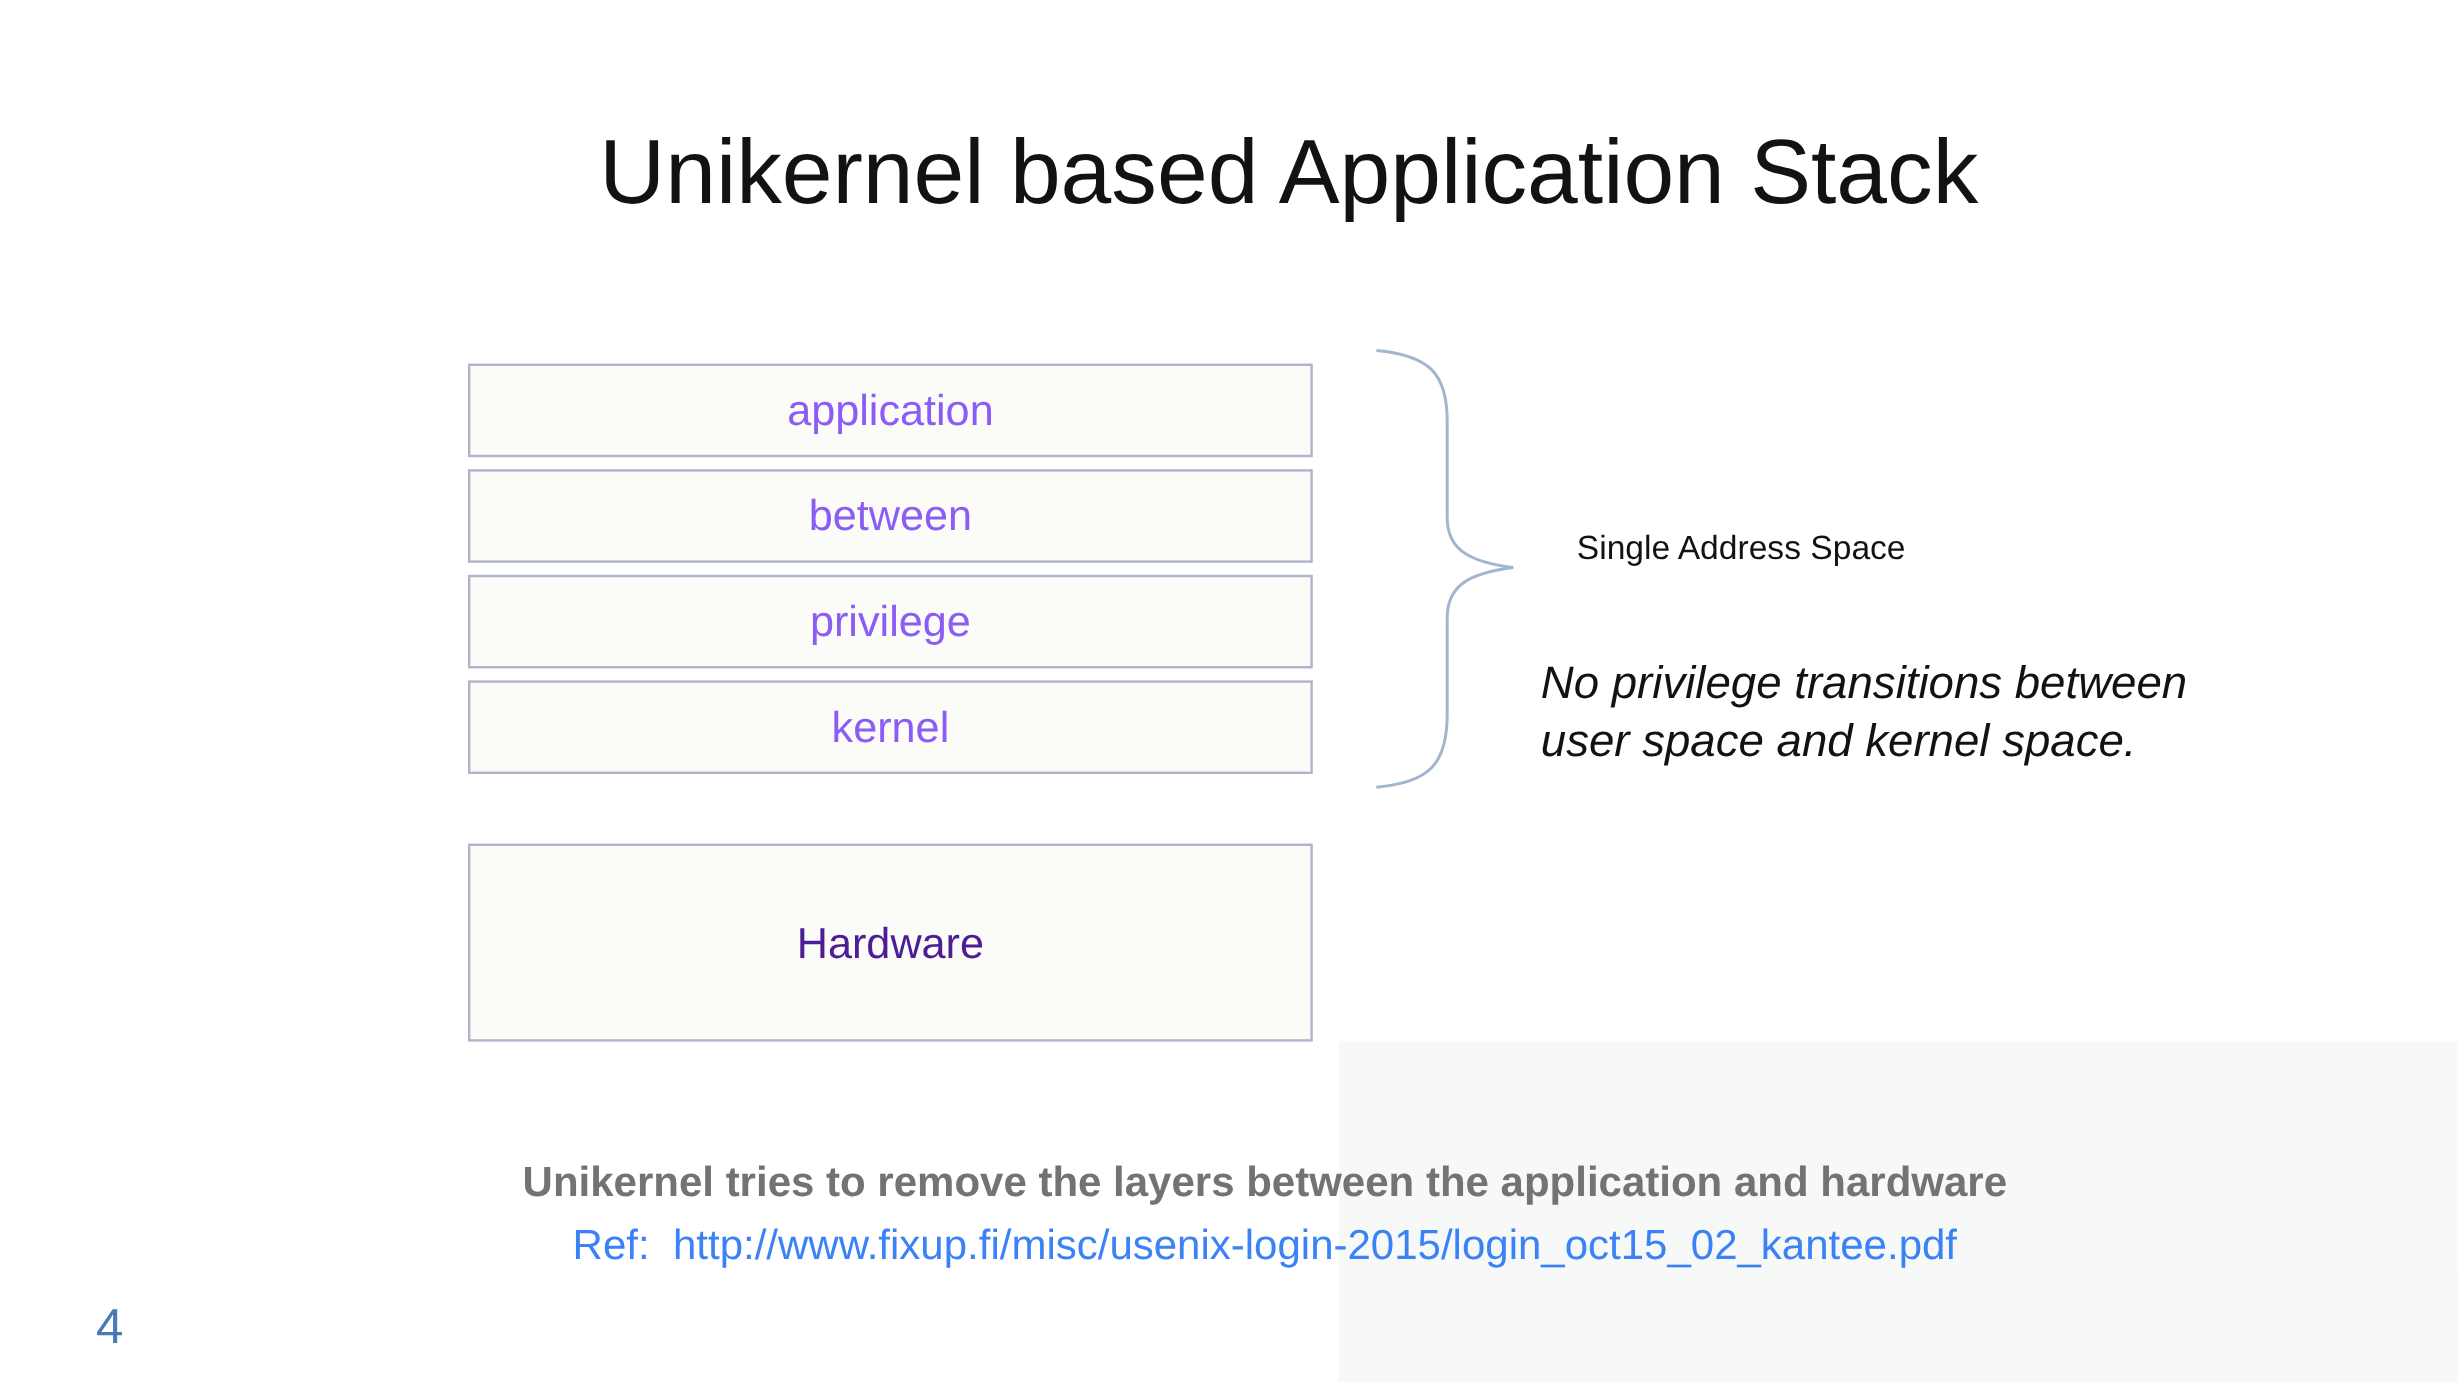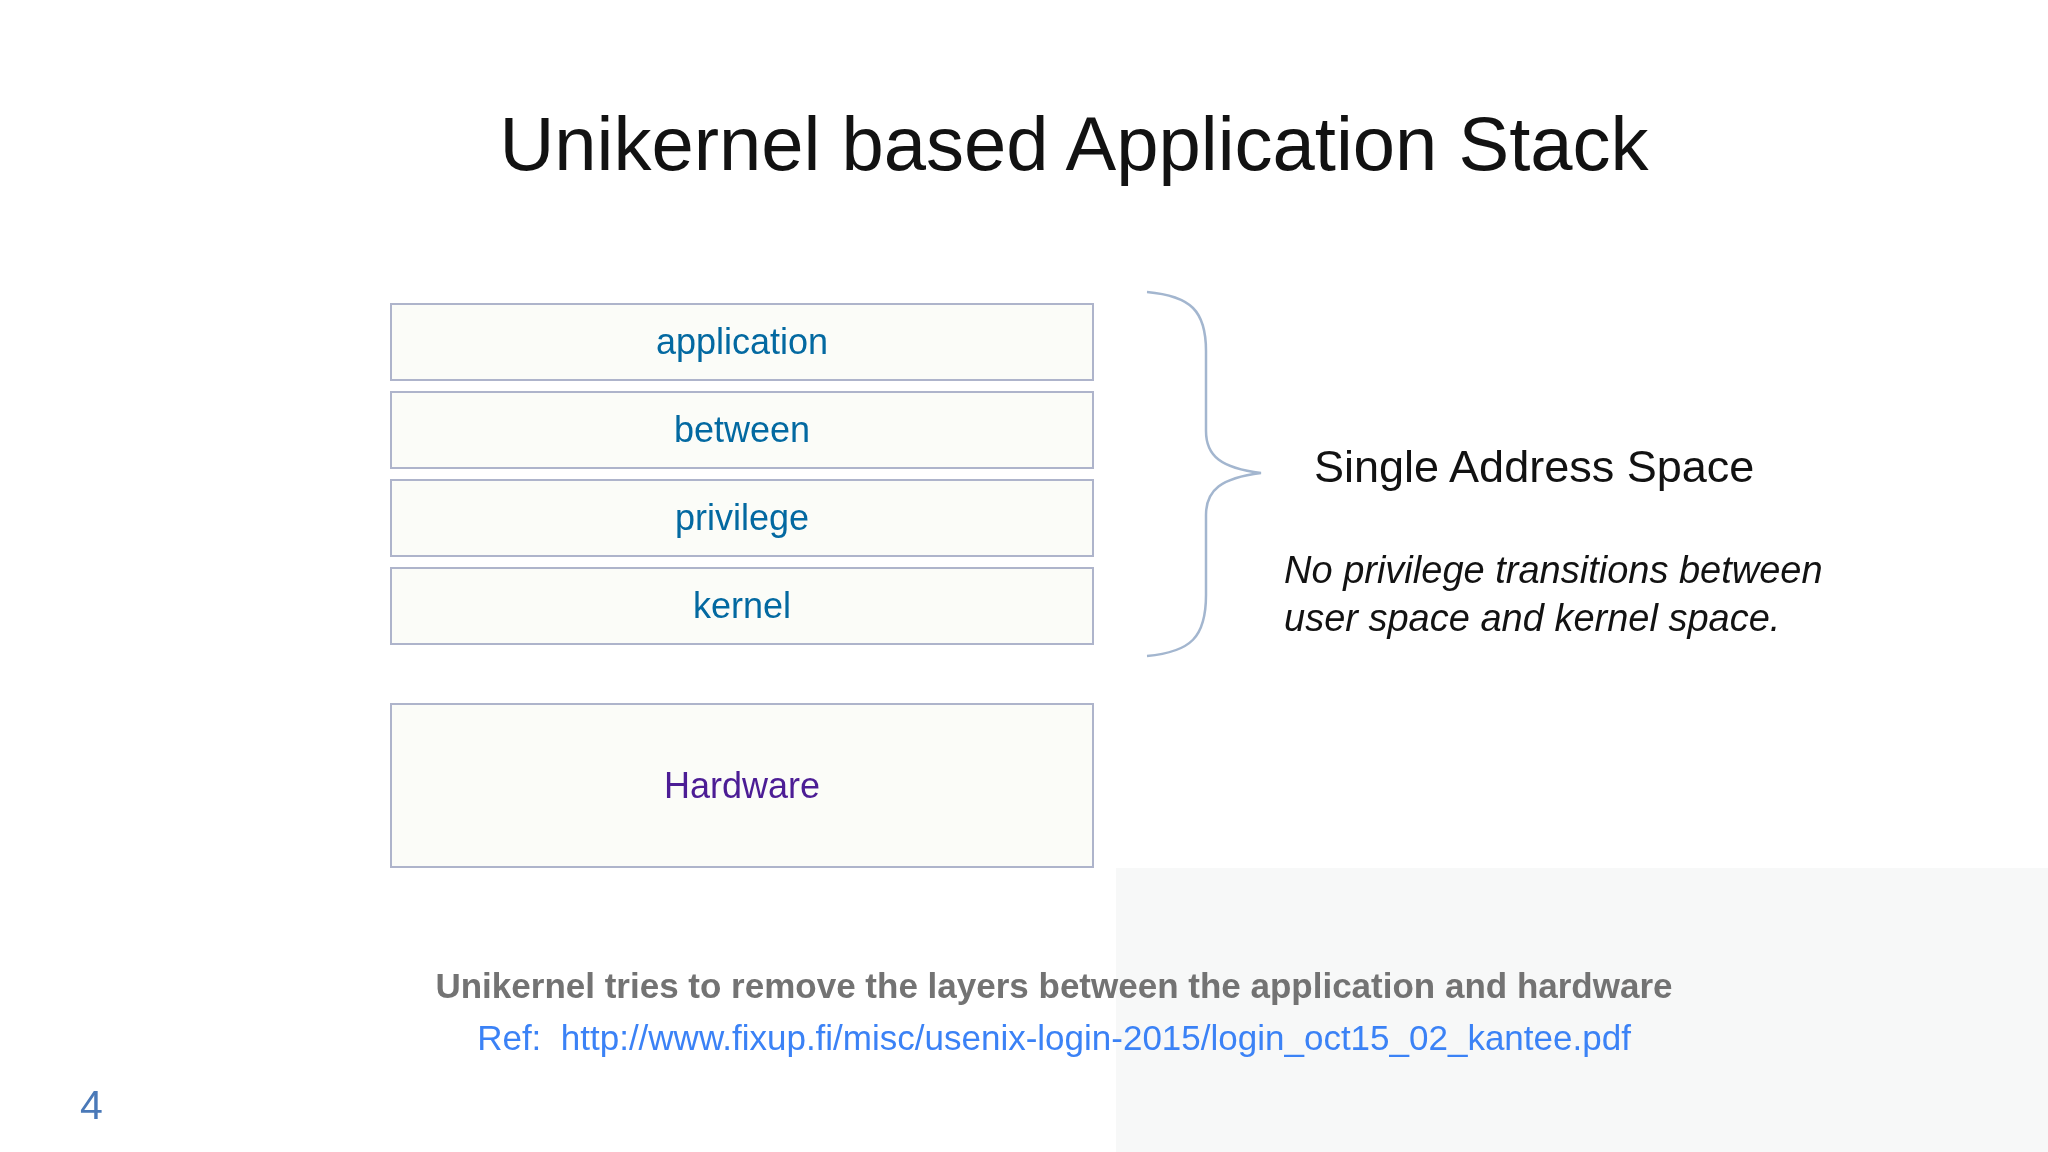--- a/index.html
+++ b/index.html
@@ -48,21 +48,21 @@
   }
   .layer-box {
     box-sizing: border-box;
     height: 78px;
     border: 2px solid #aeb4cb;
     background: #fbfcf8;
     display: flex;
     align-items: center;
     justify-content: center;
     font-size: 36px;
-    color: #0369a1;
+    color: #8b5cf6;
   }
   .hardware-box {
     position: absolute;
     left: 346px;
     top: 703px;
     width: 704px;
     height: 165px;
     box-sizing: border-box;
     border: 2px solid #aeb4cb;
     background: #fbfcf8;
@@ -76,21 +76,21 @@
     position: absolute;
     left: 1095px;
     top: 289px;
     width: 130px;
     height: 370px;
   }
   .annotation-heading {
     position: absolute;
     left: 1270px;
     top: 441px;
-    font-size: 45px;
+    font-size: 28px;
     line-height: 1.15;
     color: #121212;
     white-space: nowrap;
   }
   .annotation-note {
     position: absolute;
     left: 1240px;
     top: 546px;
     font-size: 38px;
     font-style: italic;

